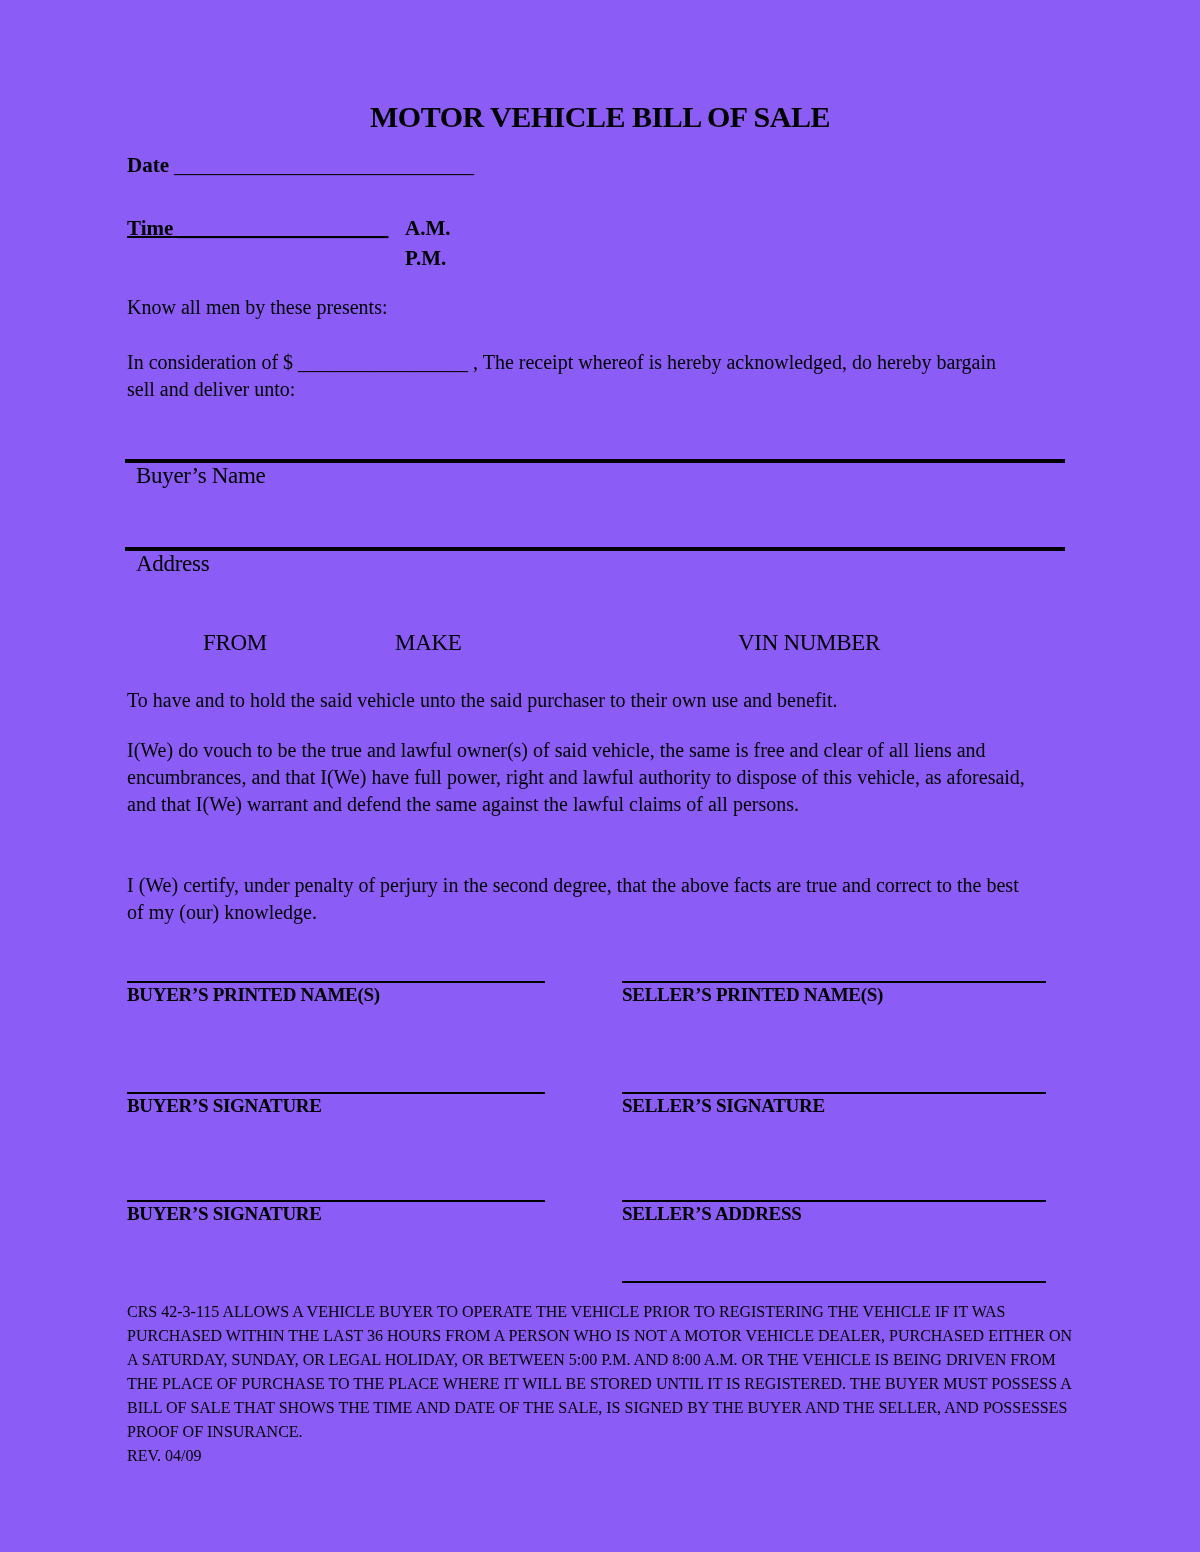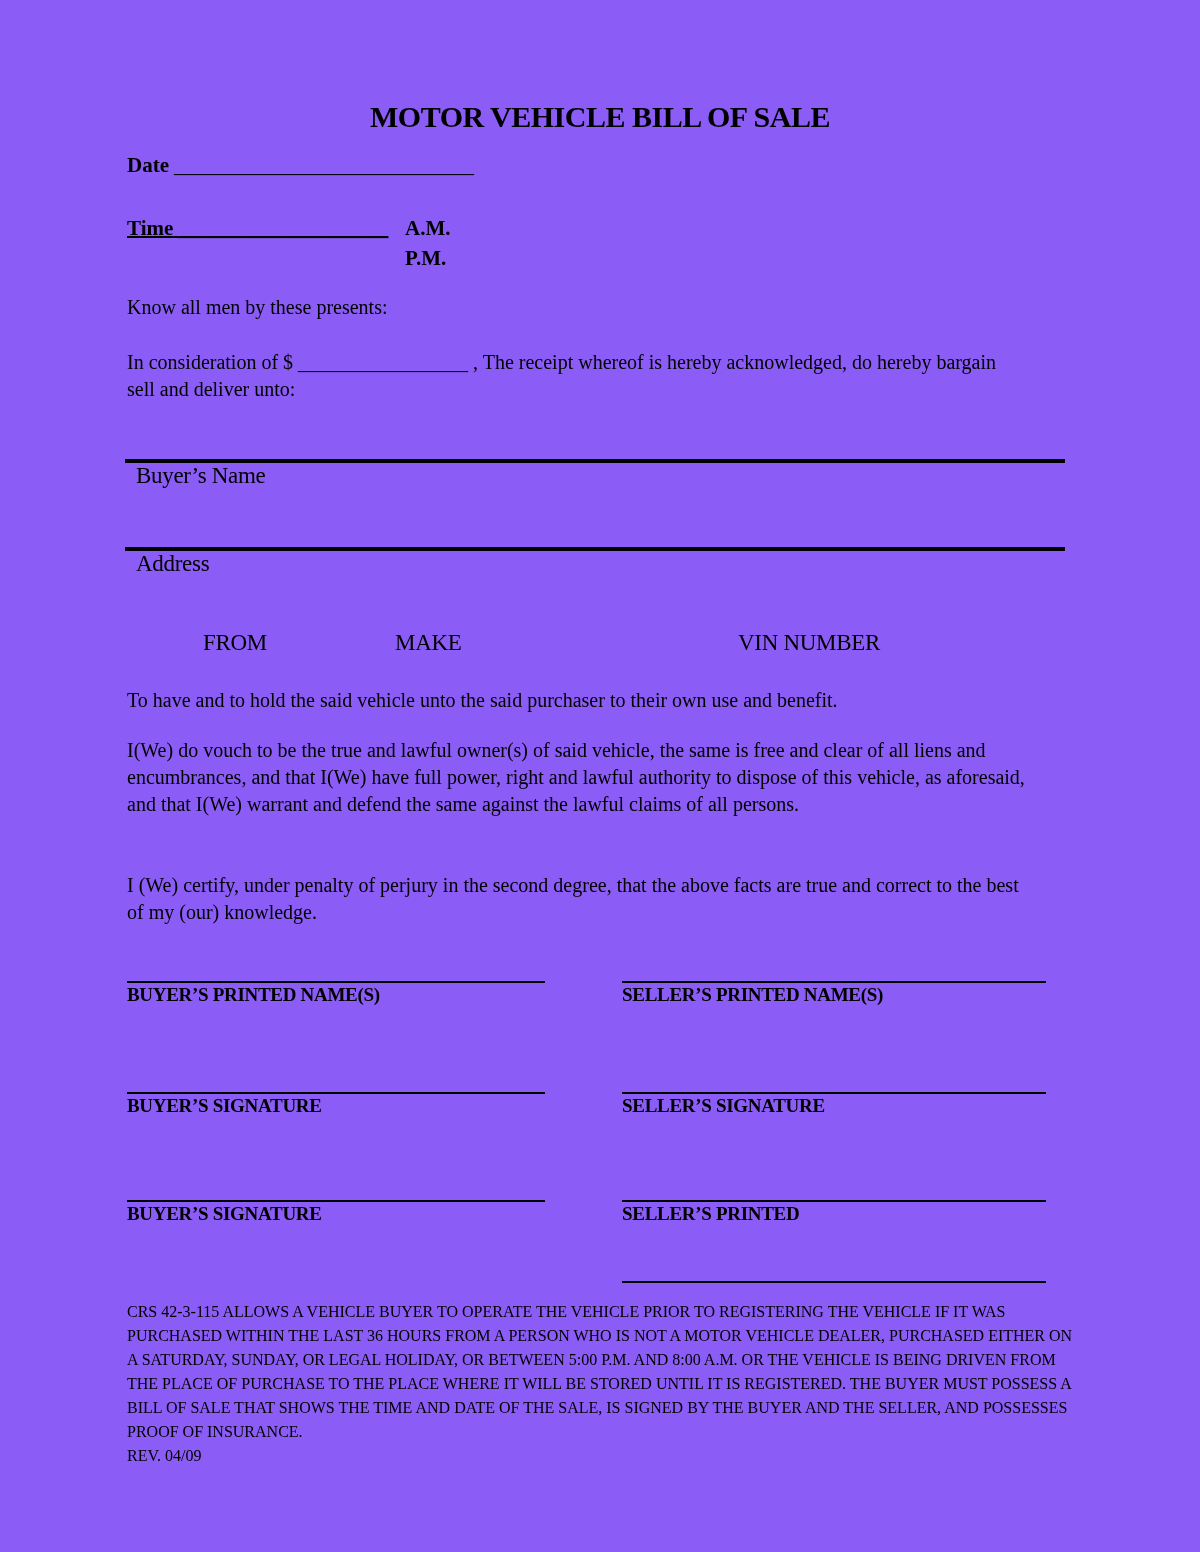--- a/index.html
+++ b/index.html
@@ -110,21 +110,21 @@
   <div class="sig-label col-r" id="sig-r1-label-r">SELLER’S PRINTED NAME(S)</div>
 
   <div class="sig-line col-l" id="sig-r2-line-l"></div>
   <div class="sig-line col-r" id="sig-r2-line-r"></div>
   <div class="sig-label col-l" id="sig-r2-label-l">BUYER’S SIGNATURE</div>
   <div class="sig-label col-r" id="sig-r2-label-r">SELLER’S SIGNATURE</div>
 
   <div class="sig-line col-l" id="sig-r3-line-l"></div>
   <div class="sig-line col-r" id="sig-r3-line-r"></div>
   <div class="sig-label col-l" id="sig-r3-label-l">BUYER’S SIGNATURE</div>
-  <div class="sig-label col-r" id="sig-r3-label-r">SELLER’S PRINTED</div>
+  <div class="sig-label col-r" id="sig-r3-label-r">SELLER’S ADDRESS</div>
 
   <div class="sig-line col-r" id="seller-extra-line"></div>
 
   <div id="footer">
     <div>CRS 42-3-115 ALLOWS A VEHICLE BUYER TO OPERATE THE VEHICLE PRIOR TO REGISTERING THE VEHICLE IF IT WAS PURCHASED WITHIN THE LAST 36 HOURS FROM A PERSON WHO IS NOT A MOTOR VEHICLE DEALER, PURCHASED EITHER ON A SATURDAY, SUNDAY, OR LEGAL HOLIDAY, OR BETWEEN 5:00 P.M. AND 8:00 A.M. OR THE VEHICLE IS BEING DRIVEN FROM THE PLACE OF PURCHASE TO THE PLACE WHERE IT WILL BE STORED UNTIL IT IS REGISTERED.  THE BUYER MUST POSSESS A BILL OF SALE THAT SHOWS THE TIME AND DATE OF THE SALE, IS SIGNED BY THE BUYER AND THE SELLER, AND POSSESSES PROOF OF INSURANCE.</div>
     <div>REV. 04/09</div>
   </div>
 
 </div>
 

